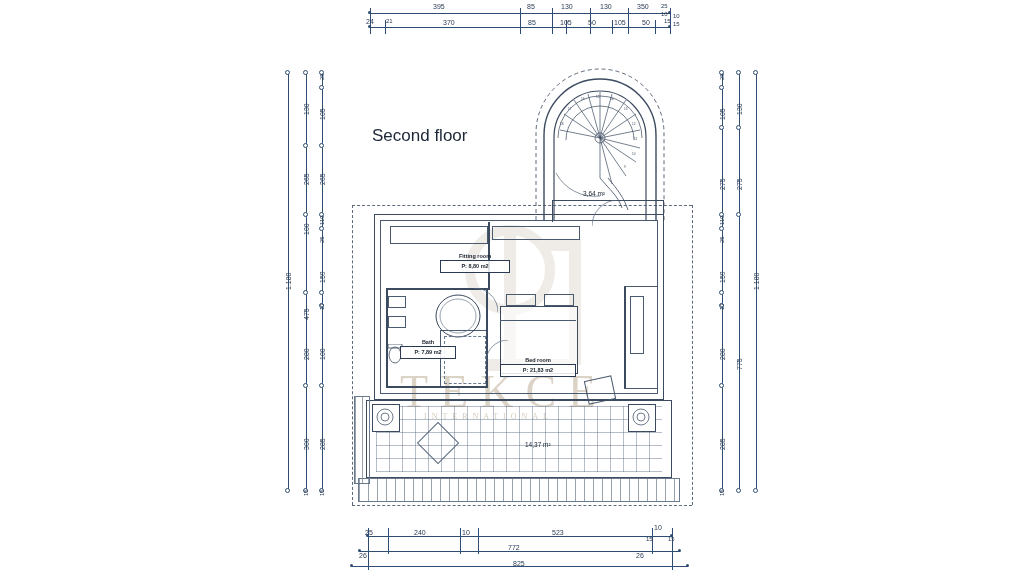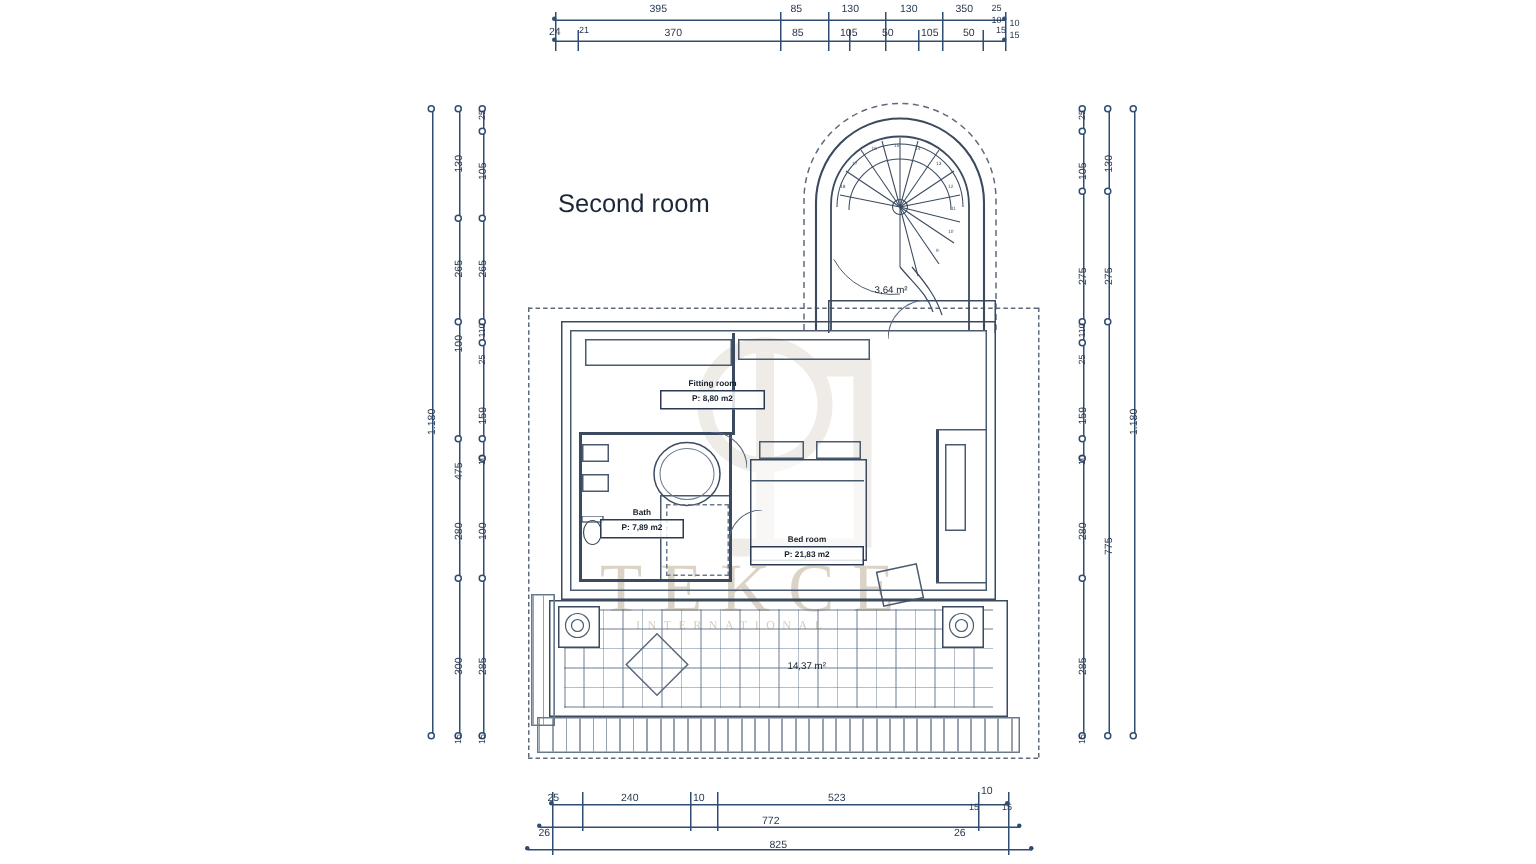--- a/index.html
+++ b/index.html
@@ -397,21 +397,21 @@
   <div class="abs room-label" style="left:400px; top:338px; width:56px;">
     <div>Bath</div>
     <div class="boxed area">P: 7,89 m2</div>
   </div>
 
   <div class="abs room-label" style="left:500px; top:356px; width:76px;">
     <div>Bed room</div>
     <div class="boxed area">P: 21,83 m2</div>
   </div>
 
-  <div class="abs floor-title" style="left:372px; top:126px;">Second room</div>
+  <div class="abs floor-title" style="left:372px; top:126px;">Second floor</div>
 
   <div class="abs hline" style="left:368px; top:536px; width:304px;"></div>
   <div class="abs hline" style="left:360px; top:551px; width:320px;"></div>
   <div class="abs hline" style="left:352px; top:566px; width:336px;"></div>
 
   <div class="abs vline" style="left:368px; top:528px; height:42px;"></div>
   <div class="abs vline" style="left:388px; top:528px; height:26px;"></div>
   <div class="abs vline" style="left:460px; top:528px; height:26px;"></div>
   <div class="abs vline" style="left:478px; top:528px; height:26px;"></div>
   <div class="abs vline" style="left:652px; top:528px; height:26px;"></div>

